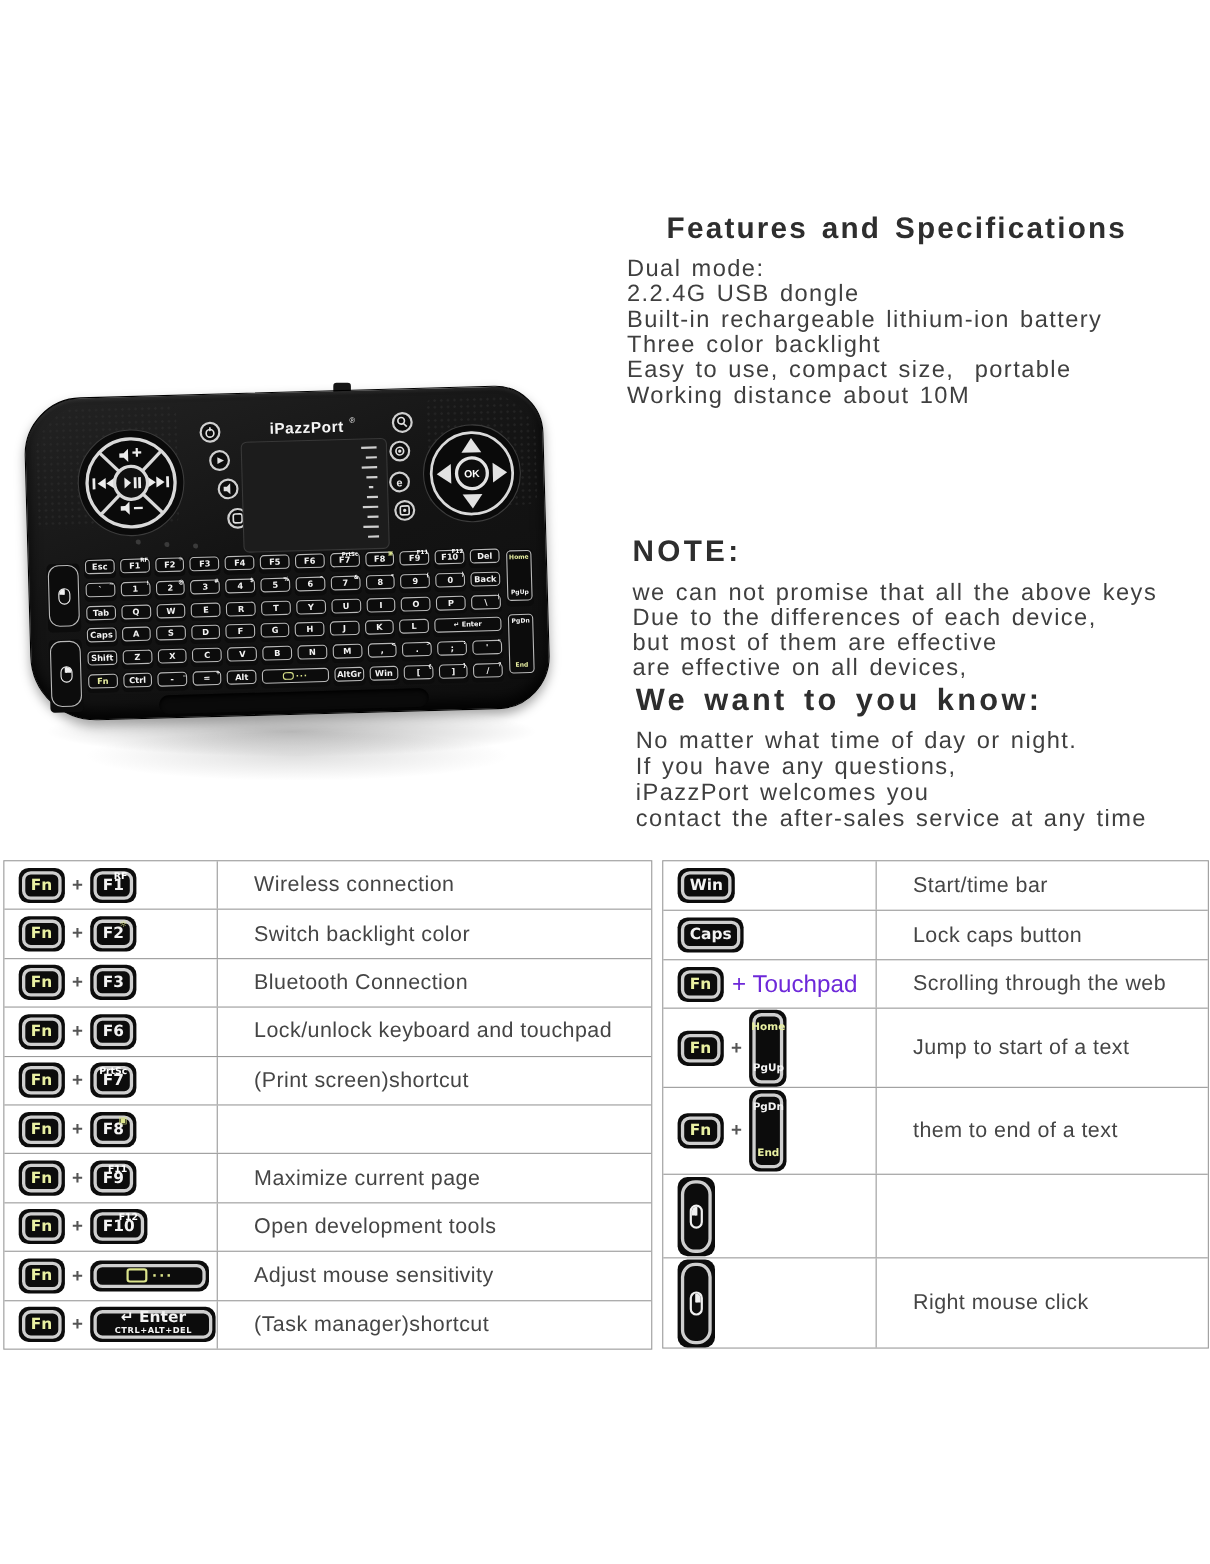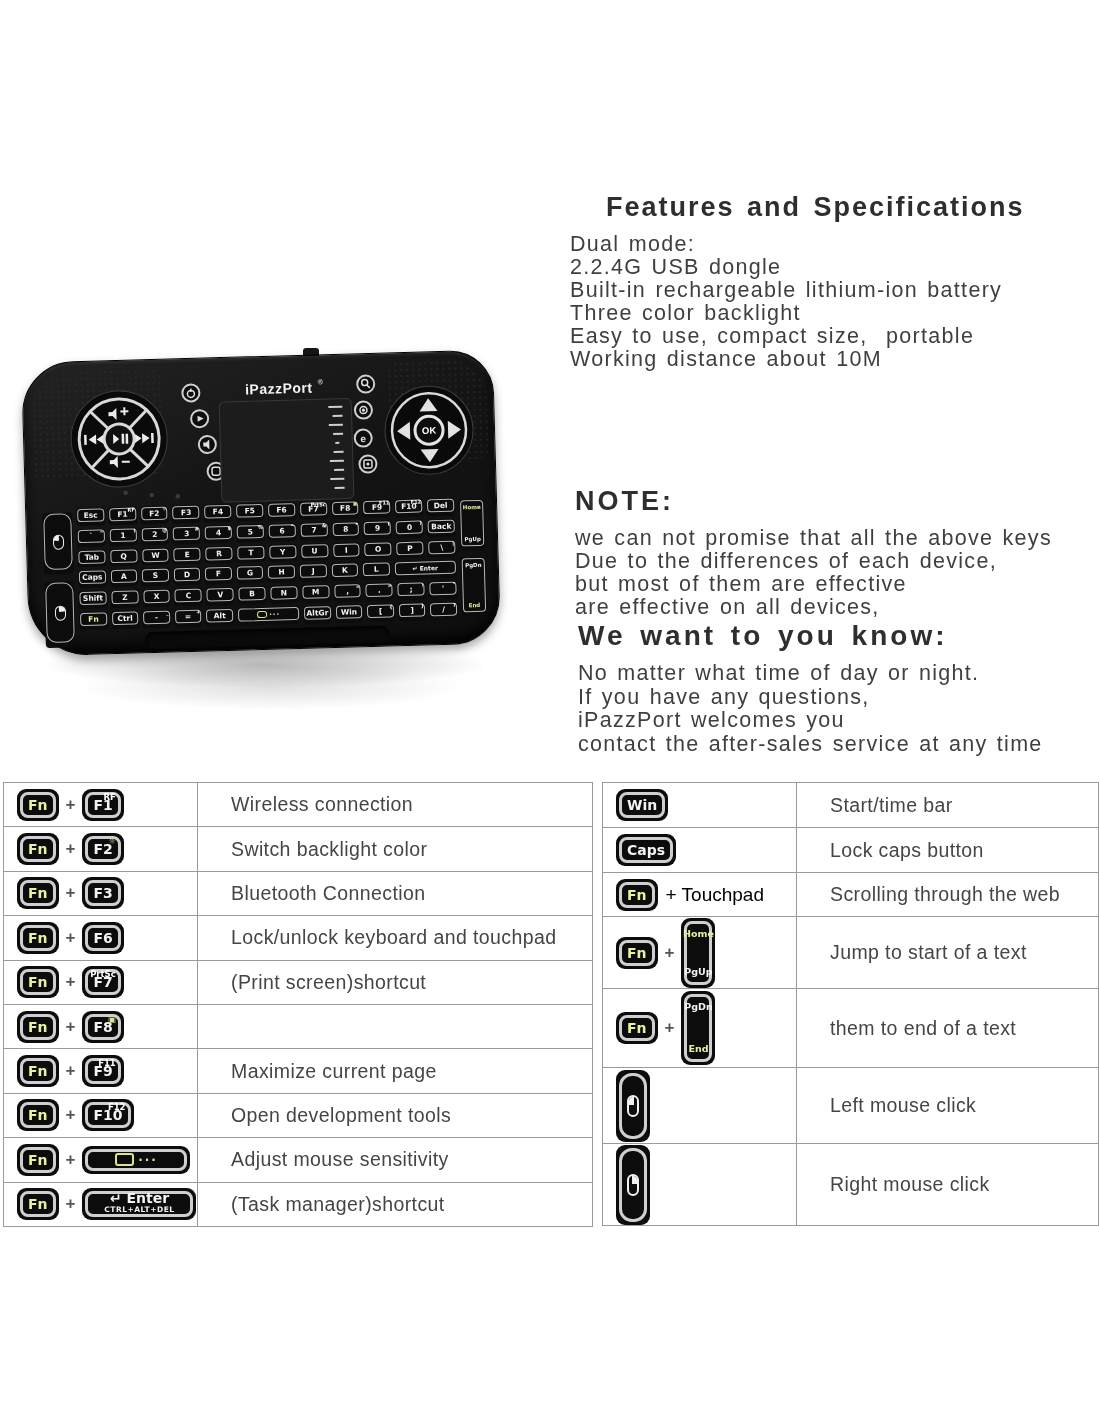--- a/index.html
+++ b/index.html
@@ -23,21 +23,21 @@
 
   
   .tbl{position:absolute;border:1px solid #9a9a9a;background:#fff;}
   .tbl-left{left:3px;top:782px;width:588px;}
   .tbl-right{left:602px;top:782px;width:495px;}
   .trow{display:flex;border-top:1px solid #9a9a9a;}
   .trow:first-child{border-top:none;}
   .kcell{width:194px;flex:0 0 194px;border-right:1px solid #9a9a9a;display:flex;align-items:center;padding-left:13px;box-sizing:border-box;gap:4px;}
   .dcell{flex:1;display:flex;align-items:center;padding-left:33px;font-size:19.5px;color:#454545;letter-spacing:0.4px;}
   .plus{color:#555;font-size:17px;font-weight:bold;margin:0 3px;}
-  .combo-text{color:#000000;font-size:19px;margin-left:4px;}
+  .combo-text{color:#6d28d9;font-size:22px;margin-left:4px;}
 
   
   .keycap{background:#0c0c0c;border-radius:9px;padding:3px;display:inline-flex;box-sizing:border-box;font-family:"DejaVu Sans",sans-serif;}
   .keycap .ring{border:3px solid #cfcfcf;border-radius:8px;background:#0c0c0c;color:#f3f3f3;
     display:flex;align-items:center;justify-content:center;font-weight:bold;font-size:14px;
     min-width:30px;height:26px;padding:0 5px;position:relative;box-sizing:border-box;}
   .keycap.fn .ring{color:#e9f0a2;}
   .ksup{position:absolute;top:-2px;right:2px;font-size:8.5px;line-height:8px;color:#fff;}
   .ksup.yellow{color:#dbe48b;}
   .keycap.enter .ring{width:108px;flex-direction:column;line-height:12px;padding:2px 4px;}
@@ -906,21 +906,20 @@
       <div class="kcell">
         <span class="keycap mousek">
           <span class="ring" style="height: 66px;">
             <span class="mouse-ico">
               <span class="mfill left"></span>
               <span class="mline"></span>
             </span>
           </span>
         </span>
       </div>
-      <div class="dcell">Left mouse click</div>
     </div>
     <div class="trow" style="height: 81px;">
       <div class="kcell">
         <span class="keycap mousek">
           <span class="ring" style="height: 74px;">
             <span class="mouse-ico">
               <span class="mfill right"></span>
               <span class="mline"></span>
             </span>
           </span>

